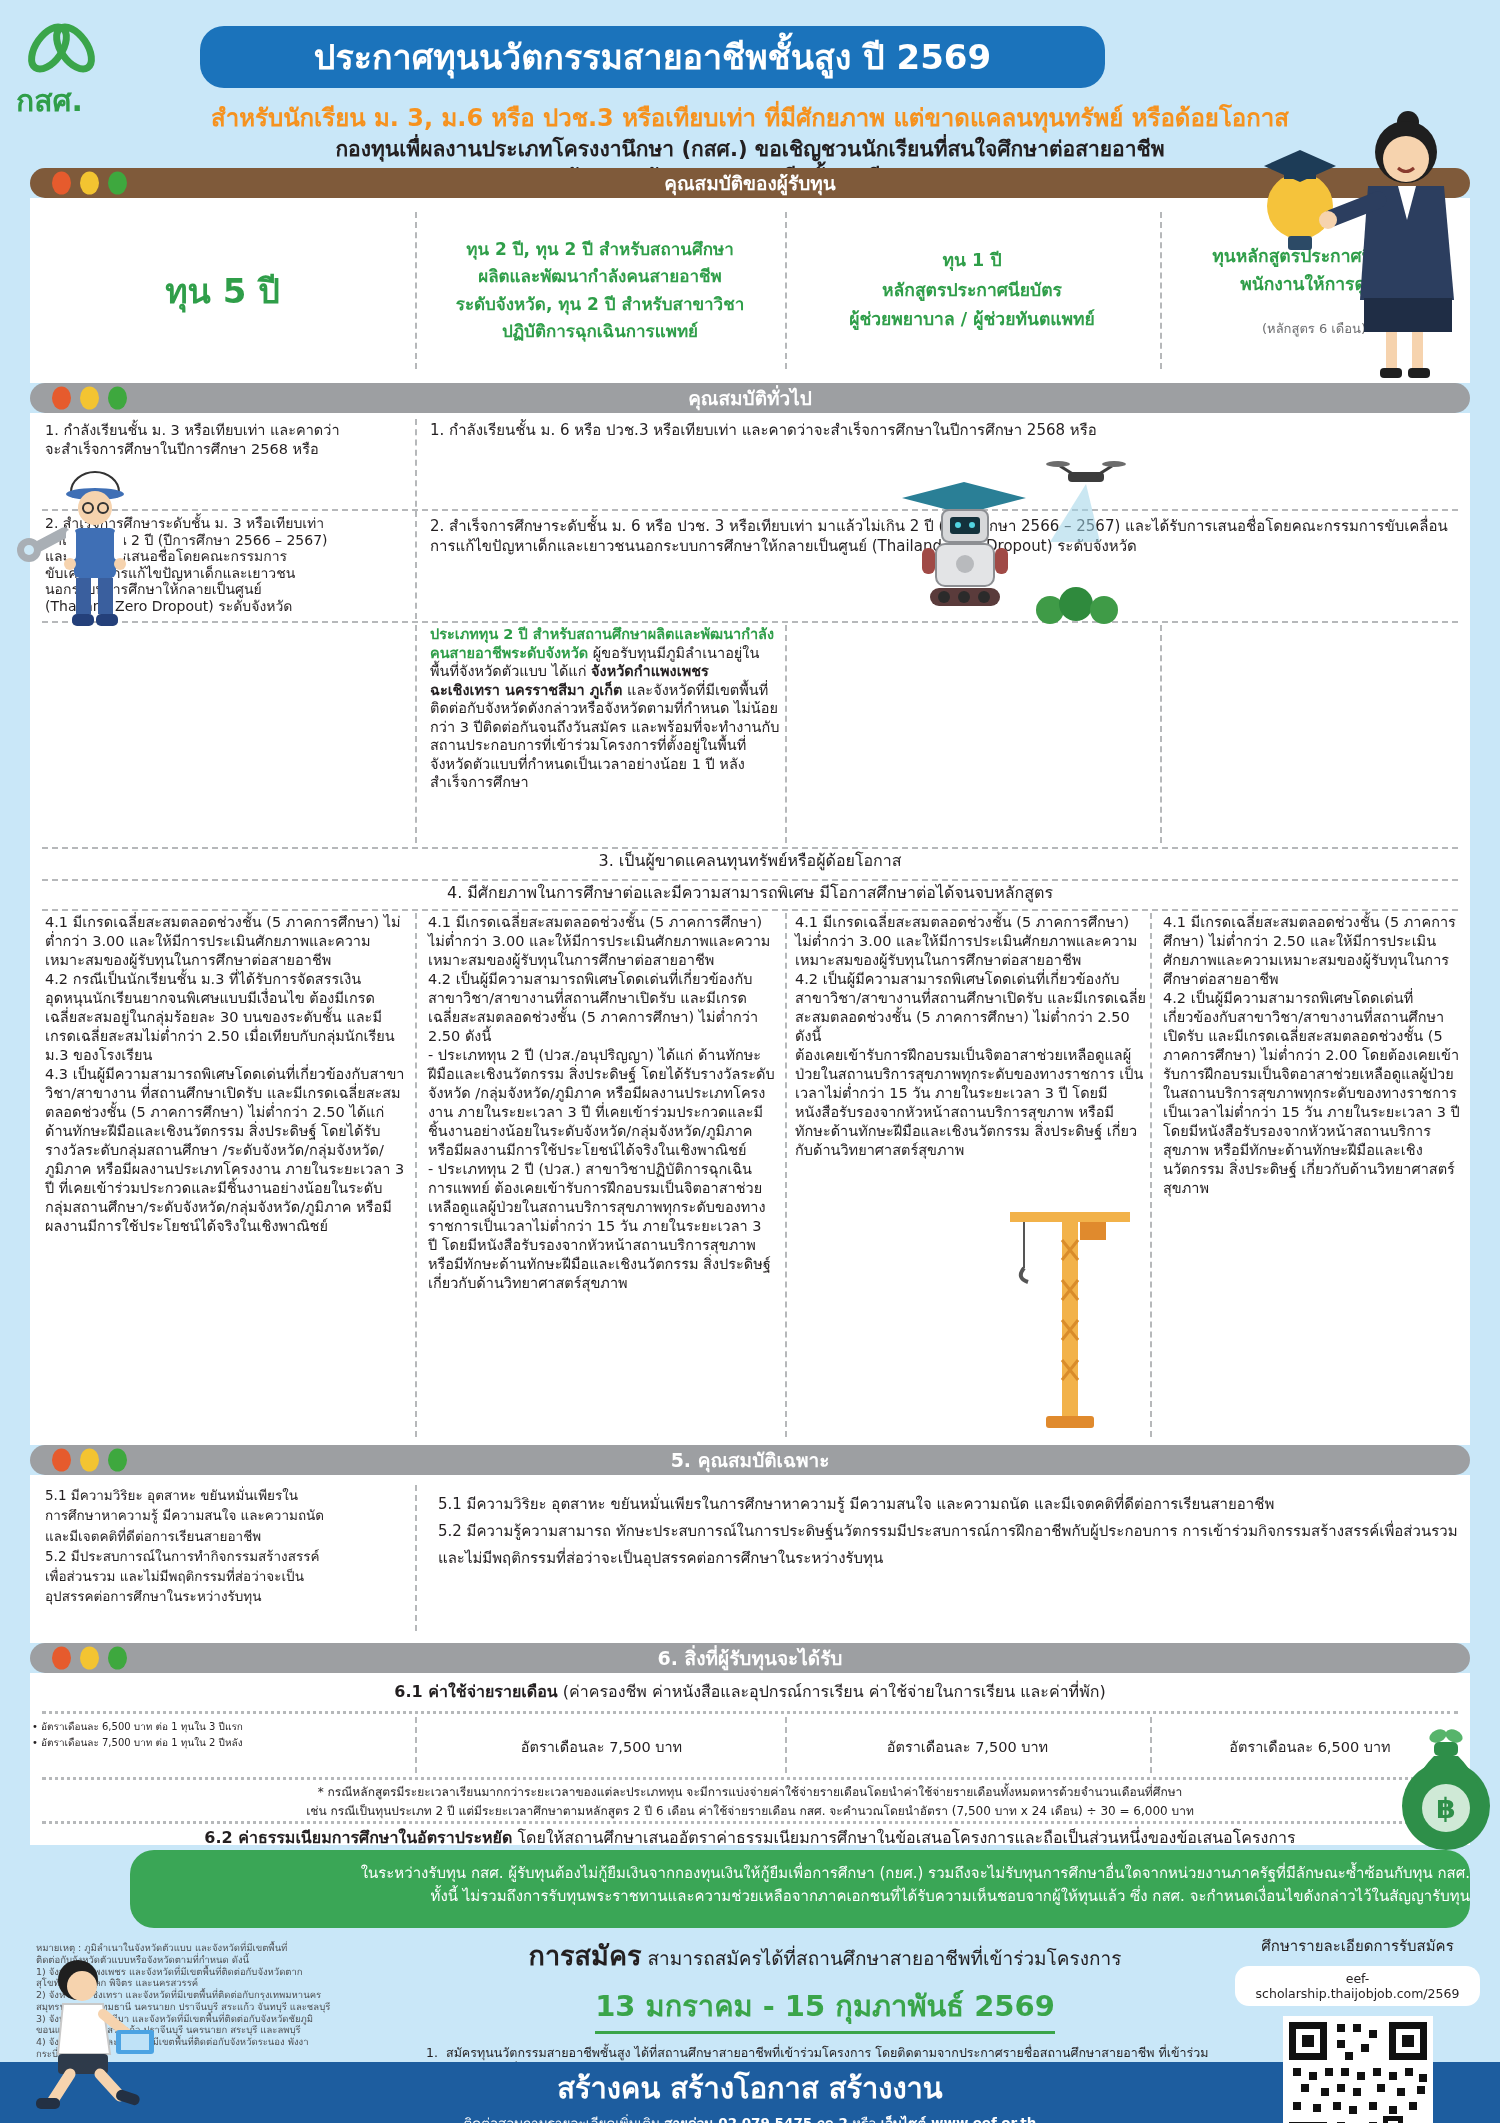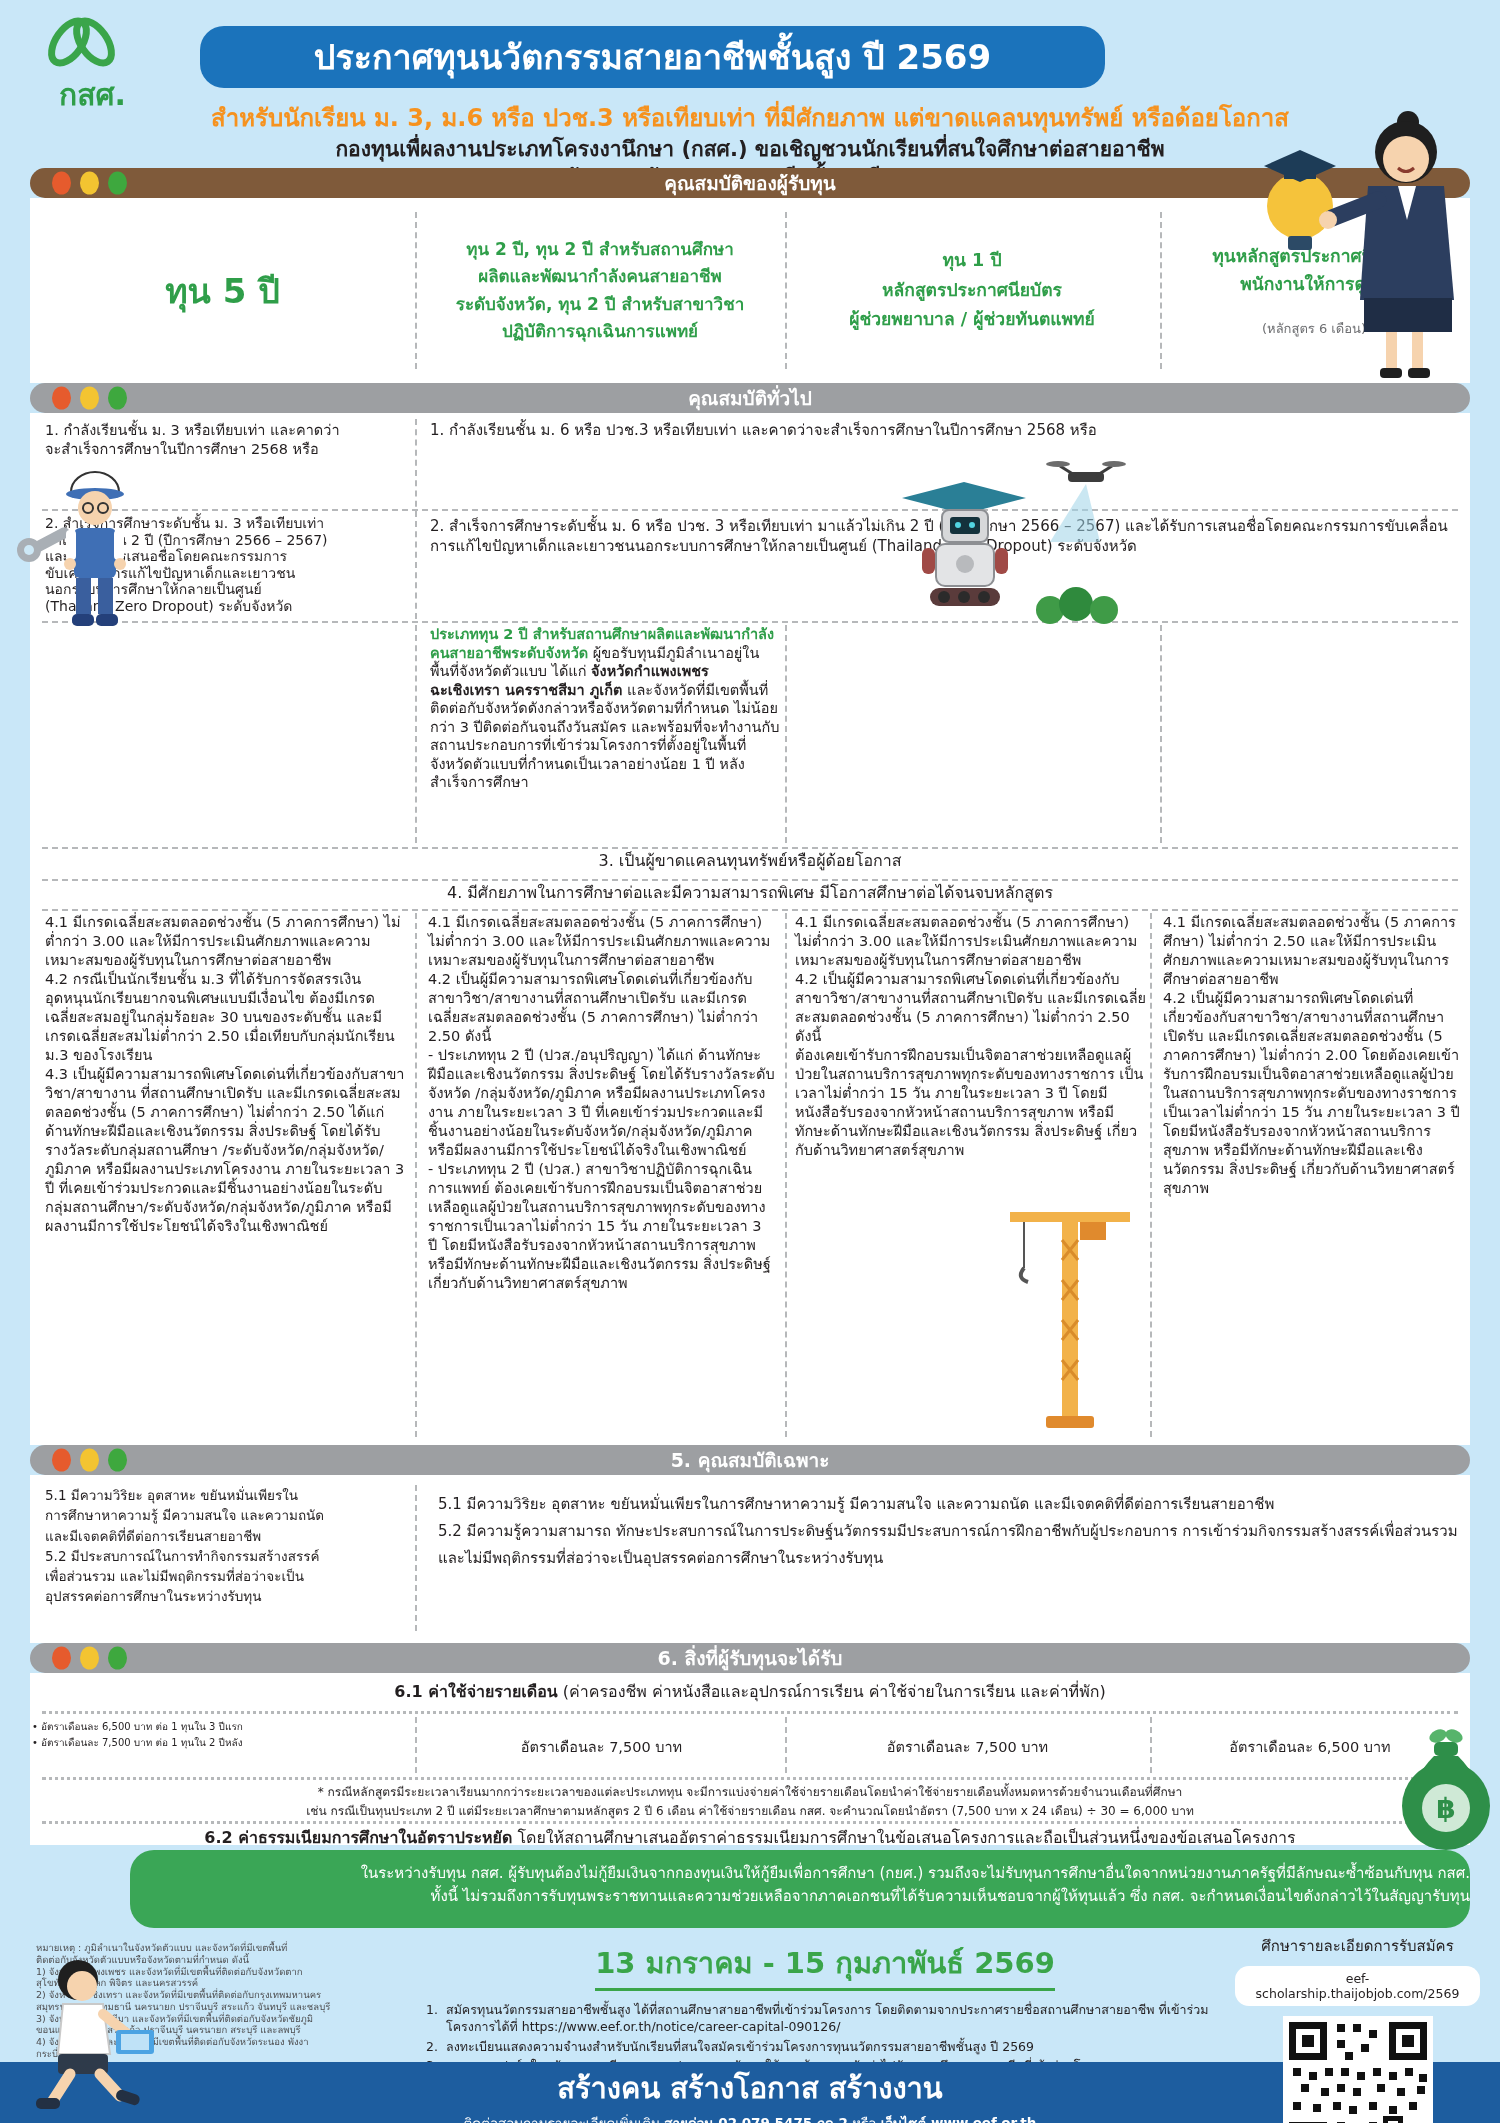--- a/index.html
+++ b/index.html
@@ -8,21 +8,21 @@
     --dotred:#e65b2d; --dotyellow:#f3c431; --dotgreen:#3ea83e; --dash:#b6b8ba;
     --datelink:#3aa54a; --ink:#231f20;
   }
   *{box-sizing:border-box;margin:0;padding:0}
   body{background:#e8eef2;font-family:"DejaVu Sans","Liberation Sans",sans-serif}
   .poster{position:relative;width:1500px;height:2123px;background:var(--bg);color:var(--ink);overflow:hidden}
   .preline{white-space:pre-line}
   .bold{font-weight:bold}
 
   
-  .logo{position:absolute;left:16px;top:8px;width:110px;text-align:right}
+  .logo{position:absolute;left:16px;top:14px;width:110px;text-align:left}
   .logo-text{color:var(--green);font-weight:bold;font-size:30px;line-height:1;margin-top:2px}
   .title-banner{position:absolute;left:200px;top:26px;width:905px;height:62px;background:var(--banner);
     border-radius:24px;display:flex;align-items:center;justify-content:center}
   .title-banner span{color:#fff;font-weight:bold;font-size:34px}
   .subtitle{position:absolute;left:0;top:98px;width:1500px;text-align:center;color:var(--orange);
     font-weight:bold;font-size:24px}
   .lead{position:absolute;left:0;width:1500px;text-align:center;font-weight:bold;font-size:21px}
   .lead1{top:132px}.lead2{top:160px}
   .presenter{position:absolute;left:1248px;top:88px;z-index:6}
 
@@ -376,20 +376,23 @@
     <rect x="108" y="78" width="38" height="24" rx="3" fill="#4ba3e3"></rect>
     <rect x="113" y="82" width="28" height="16" fill="#bfe2f7"></rect>
     <rect x="50" y="102" width="50" height="20" rx="4" fill="#2e3a4a"></rect>
     <line x1="62" y1="122" x2="44" y2="150" stroke="#f6d3ae" stroke-width="11" stroke-linecap="round"></line>
     <line x1="92" y1="122" x2="112" y2="144" stroke="#f6d3ae" stroke-width="11" stroke-linecap="round"></line>
     <rect x="28" y="146" width="24" height="11" rx="5" fill="#233043"></rect>
     <rect x="108" y="140" width="24" height="11" rx="5" fill="#233043" transform="rotate(18 120 145)"></rect>
   </svg>
 
   <div class="app-center">
+    <div class="app-heading">
+      <span class="h-big">การสมัคร</span><span class="h-rest"> สามารถสมัครได้ที่สถานศึกษาสายอาชีพที่เข้าร่วมโครงการ</span>
+    </div>
     <div class="app-date">
       <span>13 มกราคม - 15 กุมภาพันธ์ 2569</span>
     </div>
     <div class="steps">
       <div class="step">
         <span class="step-num">1.</span>
         <span class="step-text">สมัครทุนนวัตกรรมสายอาชีพชั้นสูง ได้ที่สถานศึกษาสายอาชีพที่เข้าร่วมโครงการ โดยติดตามจากประกาศรายชื่อสถานศึกษาสายอาชีพ ที่เข้าร่วมโครงการได้ที่ https://www.eef.or.th/notice/career-capital-090126/</span>
       </div>
       <div class="step">
         <span class="step-num">2.</span>

